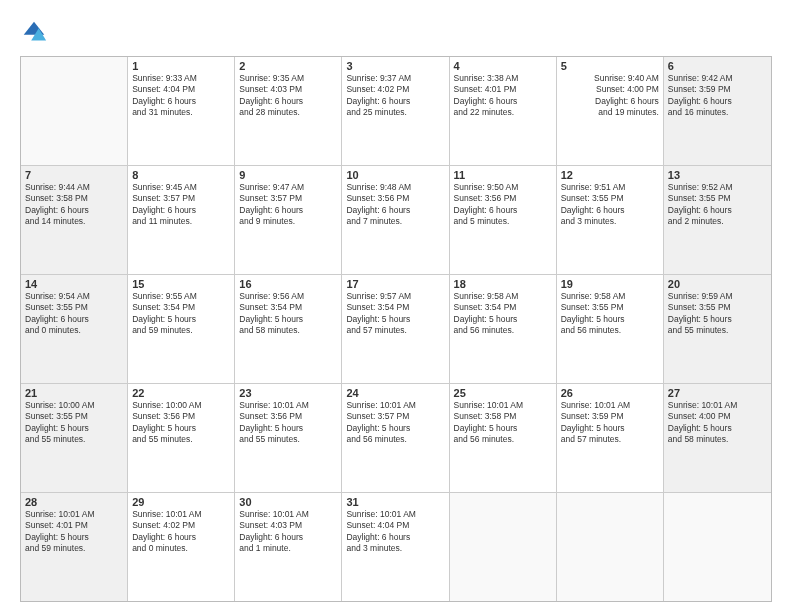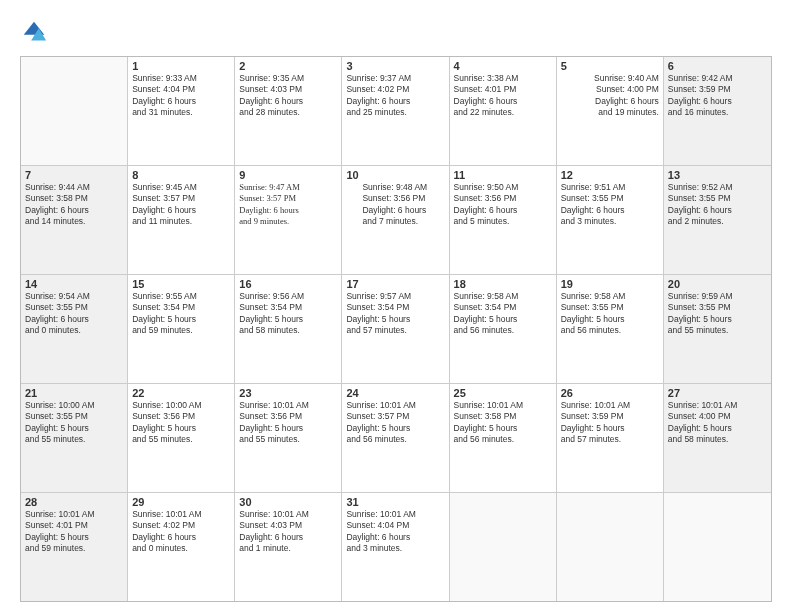--- a/index.html
+++ b/index.html
@@ -200,28 +200,28 @@
             </div>
             <div class="cal-cell">
               <span class="day-num">8</span>
               <div class="cell-text" style="white-space: pre-line;">Sunrise: 9:45 AM
 Sunset: 3:57 PM
 Daylight: 6 hours
 and 11 minutes.</div>
             </div>
             <div class="cal-cell">
               <span class="day-num">9</span>
-              <div class="cell-text" style="white-space: pre-line; font-family: Liberation Serif, serif;">Sunrise: 9:47 AM
+              <div class="cell-text" style="white-space: pre-line;">Sunrise: 9:47 AM
 Sunset: 3:57 PM
 Daylight: 6 hours
 and 9 minutes.</div>
             </div>
             <div class="cal-cell">
               <span class="day-num">10</span>
-              <div class="cell-text" style="white-space: pre-line; margin-left: 16px;">Sunrise: 9:48 AM
+              <div class="cell-text" style="white-space: pre-line;">Sunrise: 9:48 AM
 Sunset: 3:56 PM
 Daylight: 6 hours
 and 7 minutes.</div>
             </div>
             <div class="cal-cell">
               <span class="day-num">11</span>
               <div class="cell-text" style="white-space: pre-line;">Sunrise: 9:50 AM
 Sunset: 3:56 PM
 Daylight: 6 hours
 and 5 minutes.</div>

